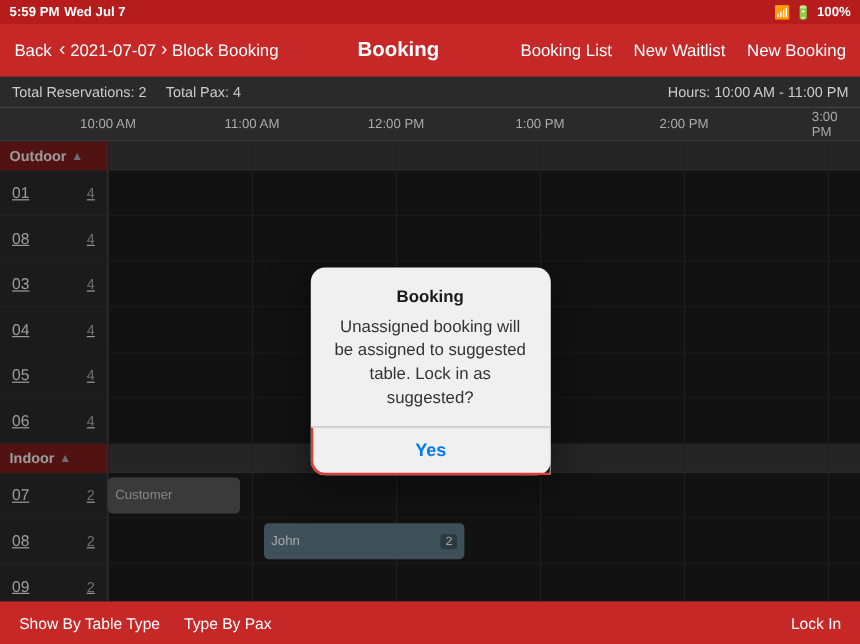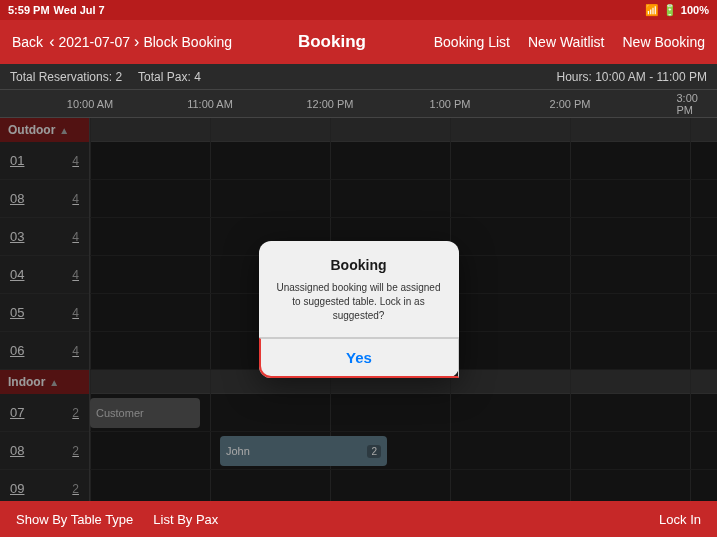--- a/index.html
+++ b/index.html
@@ -210,21 +210,21 @@
     }
     .dialog-title {
       text-align: center;
       font-size: 14px;
       font-weight: 700;
       color: #1a1a1a;
       margin-bottom: 8px;
     }
     .dialog-message {
       text-align: center;
-      font-size: 10px;
+      font-size: 14px;
       color: #333;
       line-height: 1.4;
       margin-bottom: 14px;
     }
     .dialog-buttons {
       display: flex;
       border-top: 1px solid #ccc;
       margin: 0 -16px;
     }
     .dialog-btn {
@@ -404,16 +404,16 @@
         <button class="dialog-btn yes">Yes</button>
       </div>
     </div>
   </div>
 
 </div>
 
 <div class="bottom-bar">
   <div class="bottom-bar-left">
     <span class="bottom-btn">Show By Table Type</span>
-    <span class="bottom-btn">List By Pax</span>
+    <span class="bottom-btn">Type By Pax</span>
   </div>
   <span class="bottom-btn">Lock In</span>
 </div>
 
 </body></html>

